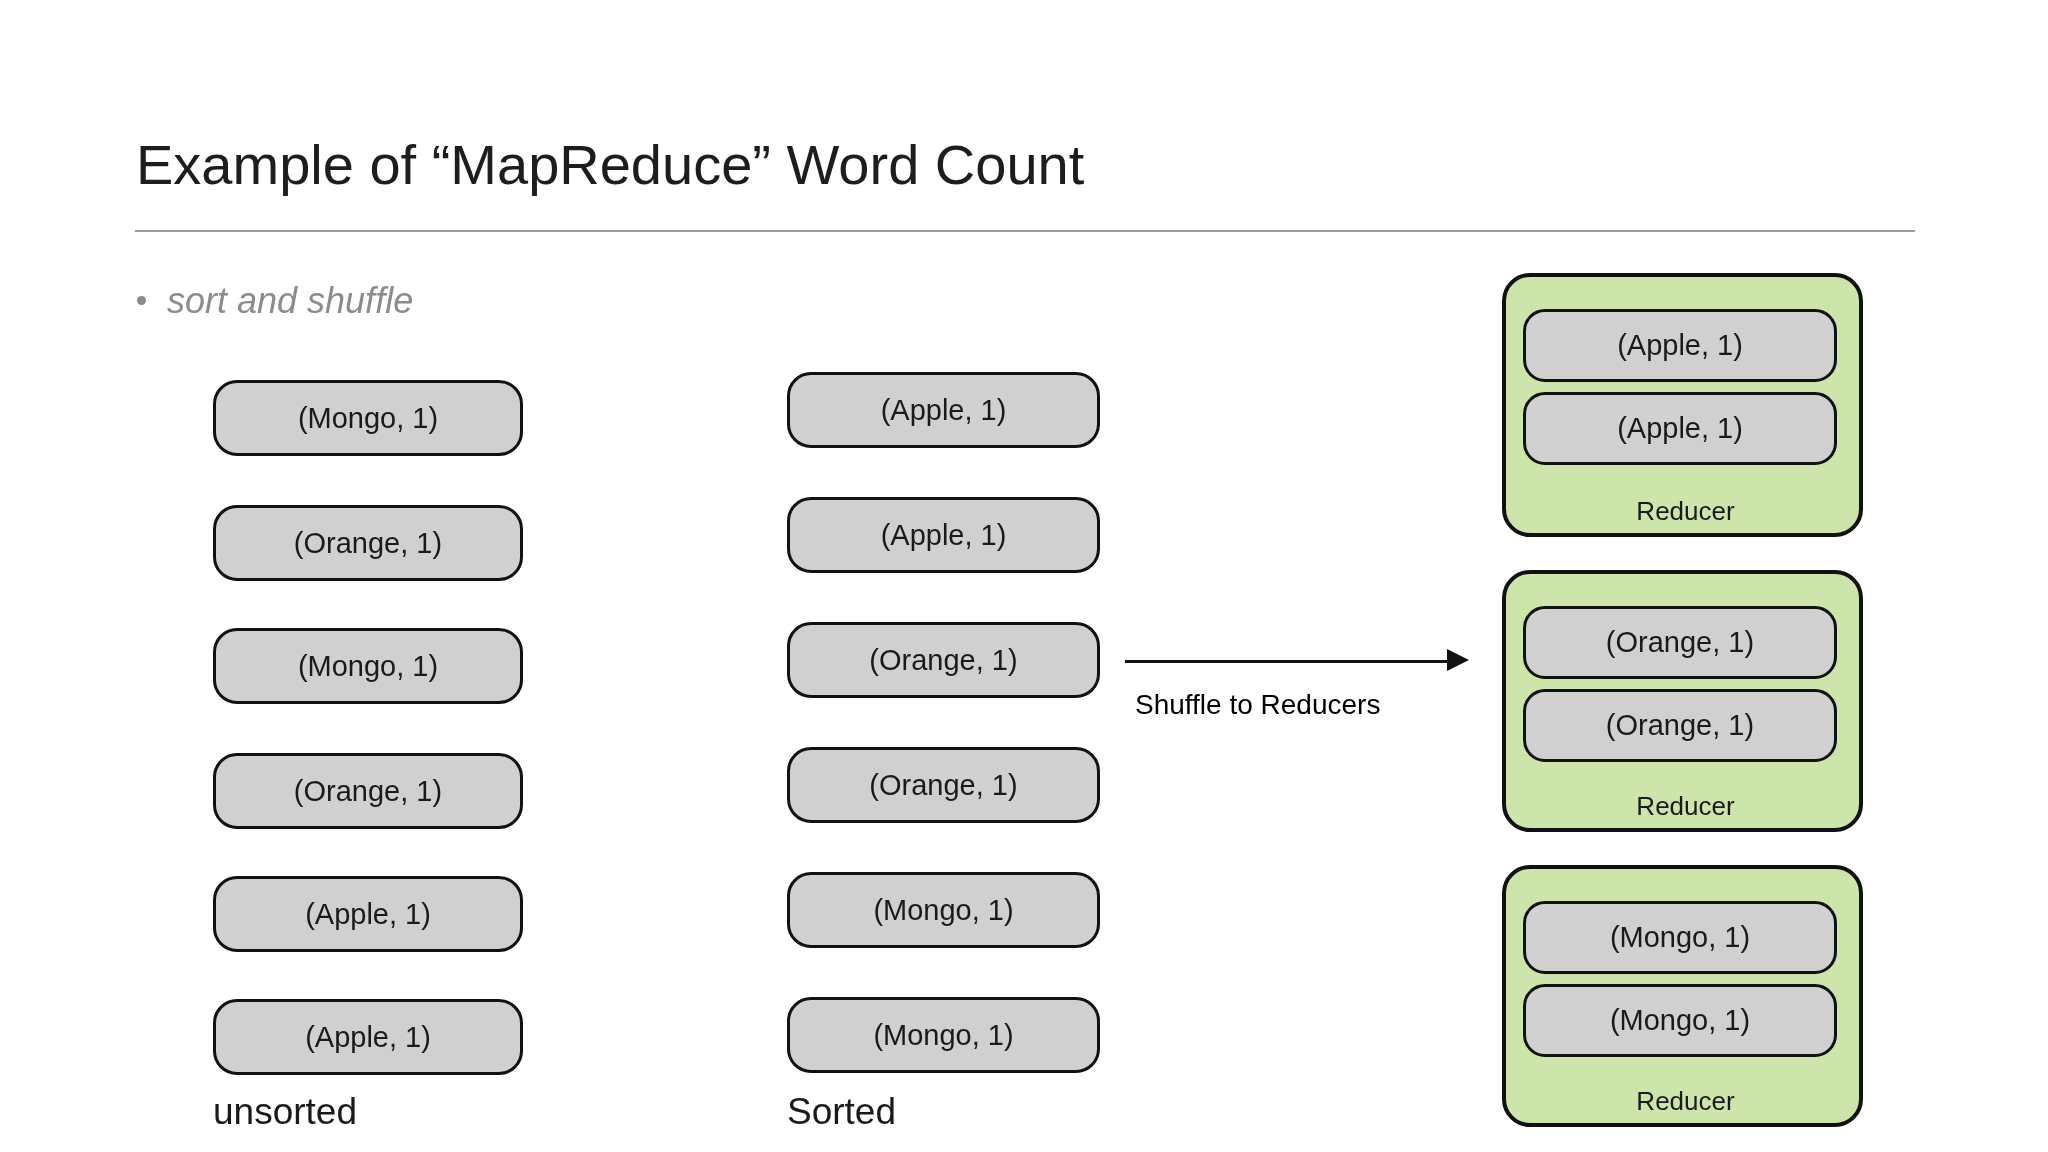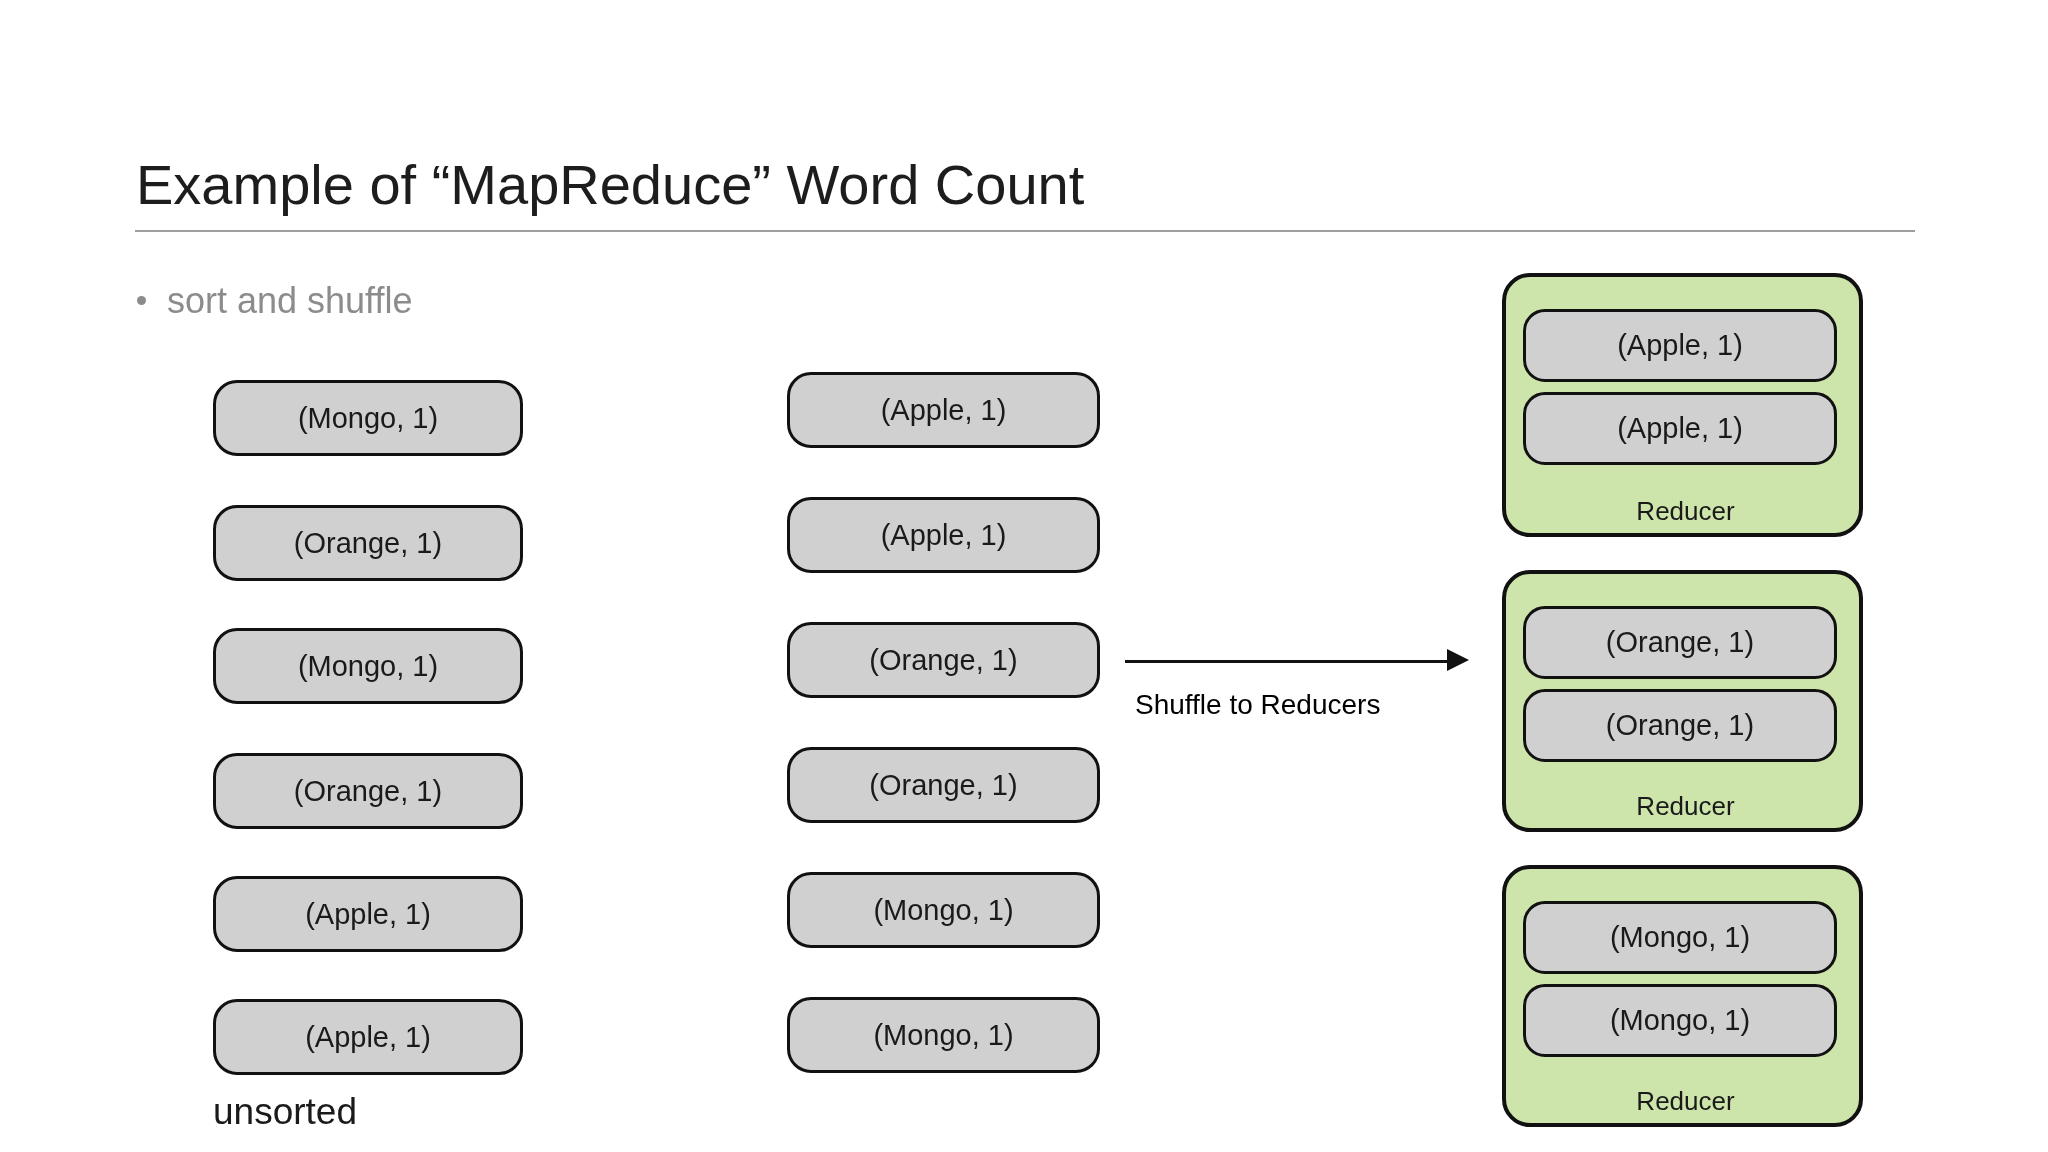--- a/index.html
+++ b/index.html
@@ -14,21 +14,20 @@
   }
   .title {
     position: absolute;
     left: 136px;
     top: 137px;
     font-size: 56px;
     line-height: 1;
     font-weight: 400;
     color: #1d1d1d;
     white-space: nowrap;
-    margin-top: 20px;
   }
   .divider {
     position: absolute;
     left: 135px;
     top: 230px;
     width: 1780px;
     height: 2px;
     background: #9e9e9e;
   }
   .bullet-dot {
@@ -41,20 +40,21 @@
     background: #8c8c8c;
   }
   .bullet-text {
     position: absolute;
     left: 167px;
     top: 283px;
     font-size: 36px;
     line-height: 1;
     color: #8c8c8c;
     white-space: nowrap;
+    font-style: italic;
   }
   .kv {
     position: absolute;
     box-sizing: border-box;
     height: 76px;
     background: #d0d0d0;
     border: 3px solid #111111;
     border-radius: 24px;
     display: flex;
     align-items: center;
@@ -160,20 +160,21 @@
   <div class="kv kv-left" style="top:876px">(Apple, 1)</div>
   <div class="kv kv-left" style="top:999px">(Apple, 1)</div>
   <div class="col-label col-label-left">unsorted</div>
 
   <div class="kv kv-mid" style="top:372px">(Apple, 1)</div>
   <div class="kv kv-mid" style="top:497px">(Apple, 1)</div>
   <div class="kv kv-mid" style="top:622px">(Orange, 1)</div>
   <div class="kv kv-mid" style="top:747px">(Orange, 1)</div>
   <div class="kv kv-mid" style="top:872px">(Mongo, 1)</div>
   <div class="kv kv-mid" style="top:997px">(Mongo, 1)</div>
+  <div class="col-label col-label-mid">Sorted</div>
 
   <div class="arrow-line"></div>
   <div class="arrow-head"></div>
   <div class="arrow-label">Shuffle to Reducers</div>
 
   <div class="reducer reducer-1">
     <div class="kv-in kv-in-1">(Apple, 1)</div>
     <div class="kv-in kv-in-2">(Apple, 1)</div>
     <div class="reducer-label">Reducer</div>
   </div>

